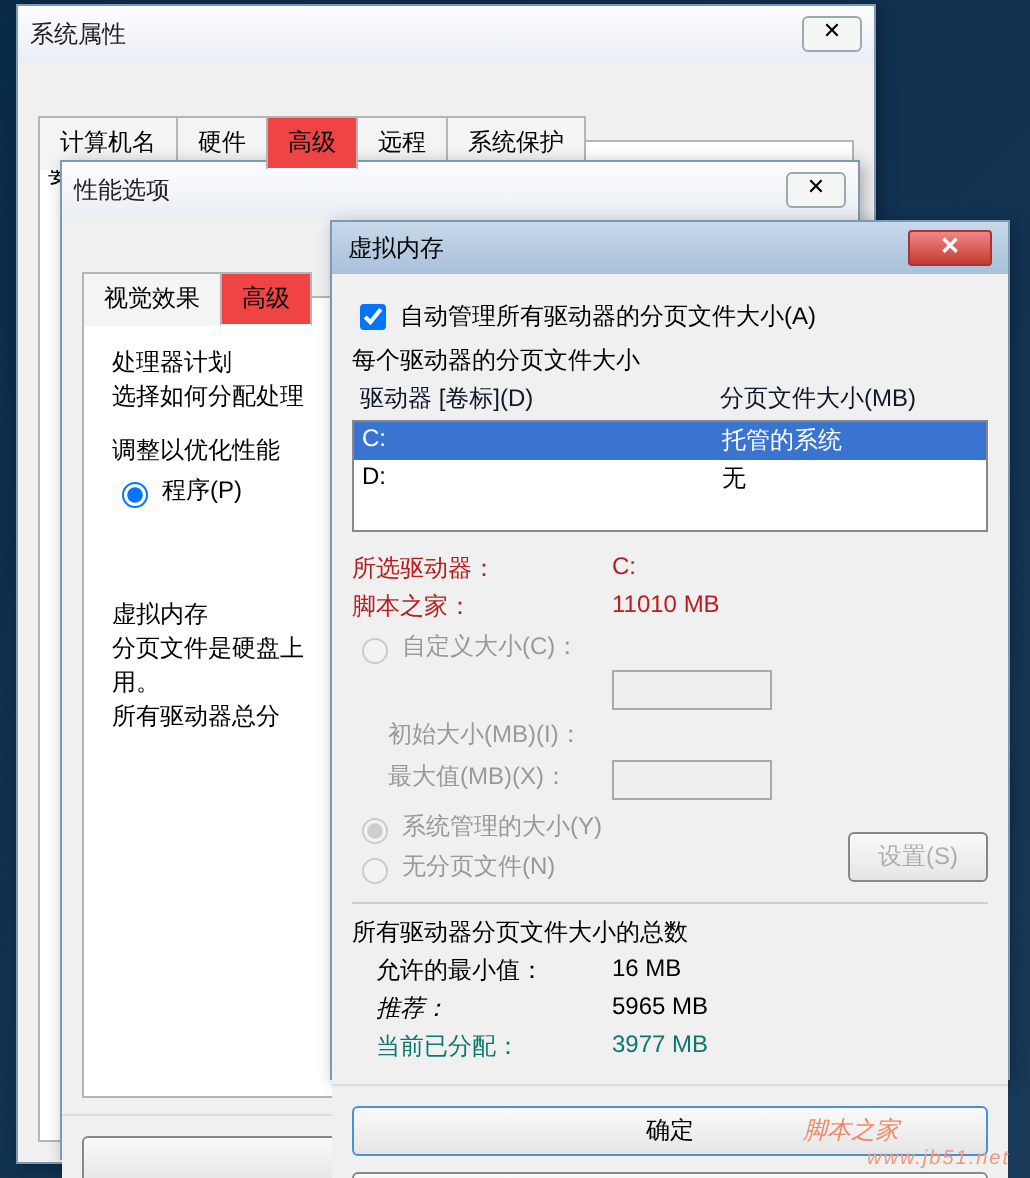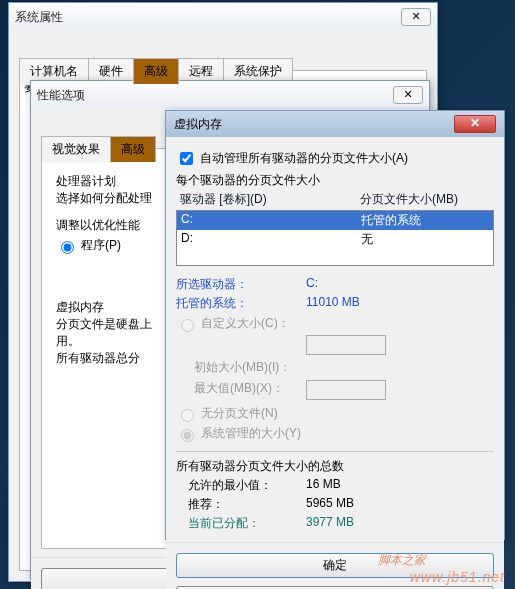--- a/index.html
+++ b/index.html
@@ -5,39 +5,39 @@
   * { box-sizing: border-box; font-family: "Microsoft YaHei", SimSun, Tahoma, sans-serif; font-size: 12px; }
   body { margin: 0; width: 515px; height: 589px; background: linear-gradient(135deg,#0a2a4a,#1a3a5a); overflow: hidden; }
   .dialog { position: absolute; background: #f0f0f0; border: 1px solid #7a9ab8; box-shadow: 2px 2px 8px rgba(0,0,0,0.3); }
   .titlebar { height: 28px; line-height: 28px; padding: 0 6px; background: linear-gradient(#fdfdfe,#e9eef5); display: flex; justify-content: space-between; align-items: center; }
   .titlebar .ttxt { font-size: 12px; color: #222; }
   .closebtn { width: 30px; height: 18px; border: 1px solid #9aa; border-radius: 3px; text-align: center; line-height: 14px; font-size: 11px; background: #f5f5f5; }
   .redclose { width: 42px; height: 18px; background: linear-gradient(#e88,#c43b2f); border: 1px solid #a33; color: #fff; border-radius: 2px; text-align: center; line-height: 15px; font-weight: bold; }
   .body { padding: 8px 10px; }
   .tabs { display: flex; border-bottom: 1px solid #b5b5b5; margin-top: 4px; }
   .tab { padding: 4px 10px; border: 1px solid #b5b5b5; border-bottom: none; margin-right: -1px; background: #f4f4f4; position: relative; top: 15px; }
-  .tab.active { background: #a16207; border-bottom: 1px solid #fff; z-index: 2; }
+  .tab.active { background: #ef4444; border-bottom: 1px solid #fff; z-index: 2; }
   .vmtitlebar { background: linear-gradient(#c8d9ea,#a8c0da); height: 26px; line-height: 26px; padding: 0 8px; display: flex; justify-content: space-between; align-items: center; }
   .group { border: 1px solid #d0d0d0; padding: 8px; margin: 6px 0; background: #fff; position: relative; }
   .chk { display: flex; align-items: center; gap: 4px; margin: 4px 0; }
   .listhdr { background: #f0f0f0; display: flex; padding: 2px 4px; font-size: 12px; color: #0f172a; }
   .listbox { border: 1px solid #888; height: 56px; background: #fff; overflow: hidden; }
   .row { display: flex; padding: 1px 4px; }
   .row.sel { background: #3874d0; color: #fff; }
   .col1 { width: 180px; }
   .col2 { flex: 1; }
-  .infol { display: flex; margin: 2px 0; color: #1d4ed8; }
+  .infol { display: flex; margin: 2px 0; color: #b91c1c; }
   .infol .k { width: 130px; }
   .disabled { color: #999; }
   input.txt { border: 1px solid #aaa; height: 20px; padding: 0 4px; width: 80px; }
   .rad { display: flex; align-items: center; gap: 4px; margin: 3px 0; }
   .btn { border: 1px solid #888; background: linear-gradient(#fafafa,#e5e5e5); padding: 3px 14px; border-radius: 3px; }
   .btnrow { display: flex; justify-content: flex-end; gap: 8px; padding: 10px; background: #f0f0f0; border-top: 1px solid #ddd; flex-direction: column; }
   .watermark { position: absolute; bottom: 4px; right: 10px; color: #e86; font-style: italic; font-size: 16px; font-family: serif; }
-  .watermark .sub { font-size: 14px; color: #e97; letter-spacing: 1px; display: block; text-align: right; padding-left: 32px; }
+  .watermark .sub { font-size: 10px; color: #e97; letter-spacing: 1px; display: block; text-align: right; padding-left: 32px; }
 </style>
 </head>
 <body>
 
 <div class="dialog" style="left:8px; top:2px; width:430px; height:580px;">
   <div class="titlebar">
     <span class="ttxt">系统属性</span>
     <span class="closebtn">✕</span>
   </div>
   <div class="body">
@@ -114,55 +114,56 @@
         <div class="col1">D:</div>
         <div class="col2">无</div>
       </div>
     </div>
     <div style="height:8px;"></div>
     <div class="infol">
         <span class="k">所选驱动器：</span>
         <span>C:</span>
       </div>
     <div class="infol">
-        <span class="k">托管的系统：</span>
+        <span class="k">脚本之家：</span>
         <span>11010 MB</span>
       </div>
     <div class="rad disabled">
         <input type="radio" disabled="" style="">
         <span>自定义大小(C)：</span>
       </div>
     <div class="infol disabled">
         <span class="k" style="padding-left:18px;margin-top:24px;">初始大小(MB)(I)：</span>
         <input class="txt" disabled="" style="">
       </div>
     <div class="infol disabled" style="margin-top:4px;">
         <span class="k" style="padding-left:18px;">最大值(MB)(X)：</span>
         <input class="txt" disabled="" style="">
       </div>
     <div style="display:flex; align-items:flex-start;">
       <div style="flex:1;">
         <div class="rad disabled">
+            <input type="radio" checked="" disabled="" style="">
+            <span>系统管理的大小(Y)</span>
+          </div>
+        <div class="rad disabled">
             <input type="radio" disabled="" style="">
             <span>无分页文件(N)</span>
           </div>
-        <div class="rad disabled">
-            <input type="radio" checked="" disabled="" style="">
-            <span>系统管理的大小(Y)</span>
-          </div>
       </div>
+      <button class="btn" disabled="" style="margin-top:14px;">设置(S)</button>
     </div>
     <hr style="border:none;border-top:1px solid #ccc;margin:6px 0;">
     <div>所有驱动器分页文件大小的总数</div>
     <div class="infol" style="color:#000;">
         <span class="k" style="padding-left:12px;">允许的最小值：</span>
         <span>16 MB</span>
       </div>
     <div class="infol" style="color:#000;">
-        <span class="k" style="padding-left:12px;">推荐：</span>
+        <span class="k" style="padding-left:12px;font-style:italic;">推荐：</span>
         <span>5965 MB</span>
       </div>
     <div class="infol" style="color:#0f766e;">
         <span class="k" style="padding-left:12px;">当前已分配：</span>
         <span>3977 MB</span>
       </div>
   </div>
   <div class="btnrow">
     <button class="btn" style="border-color:#4a90d9;">确定</button>
     <button class="btn">取消</button>

